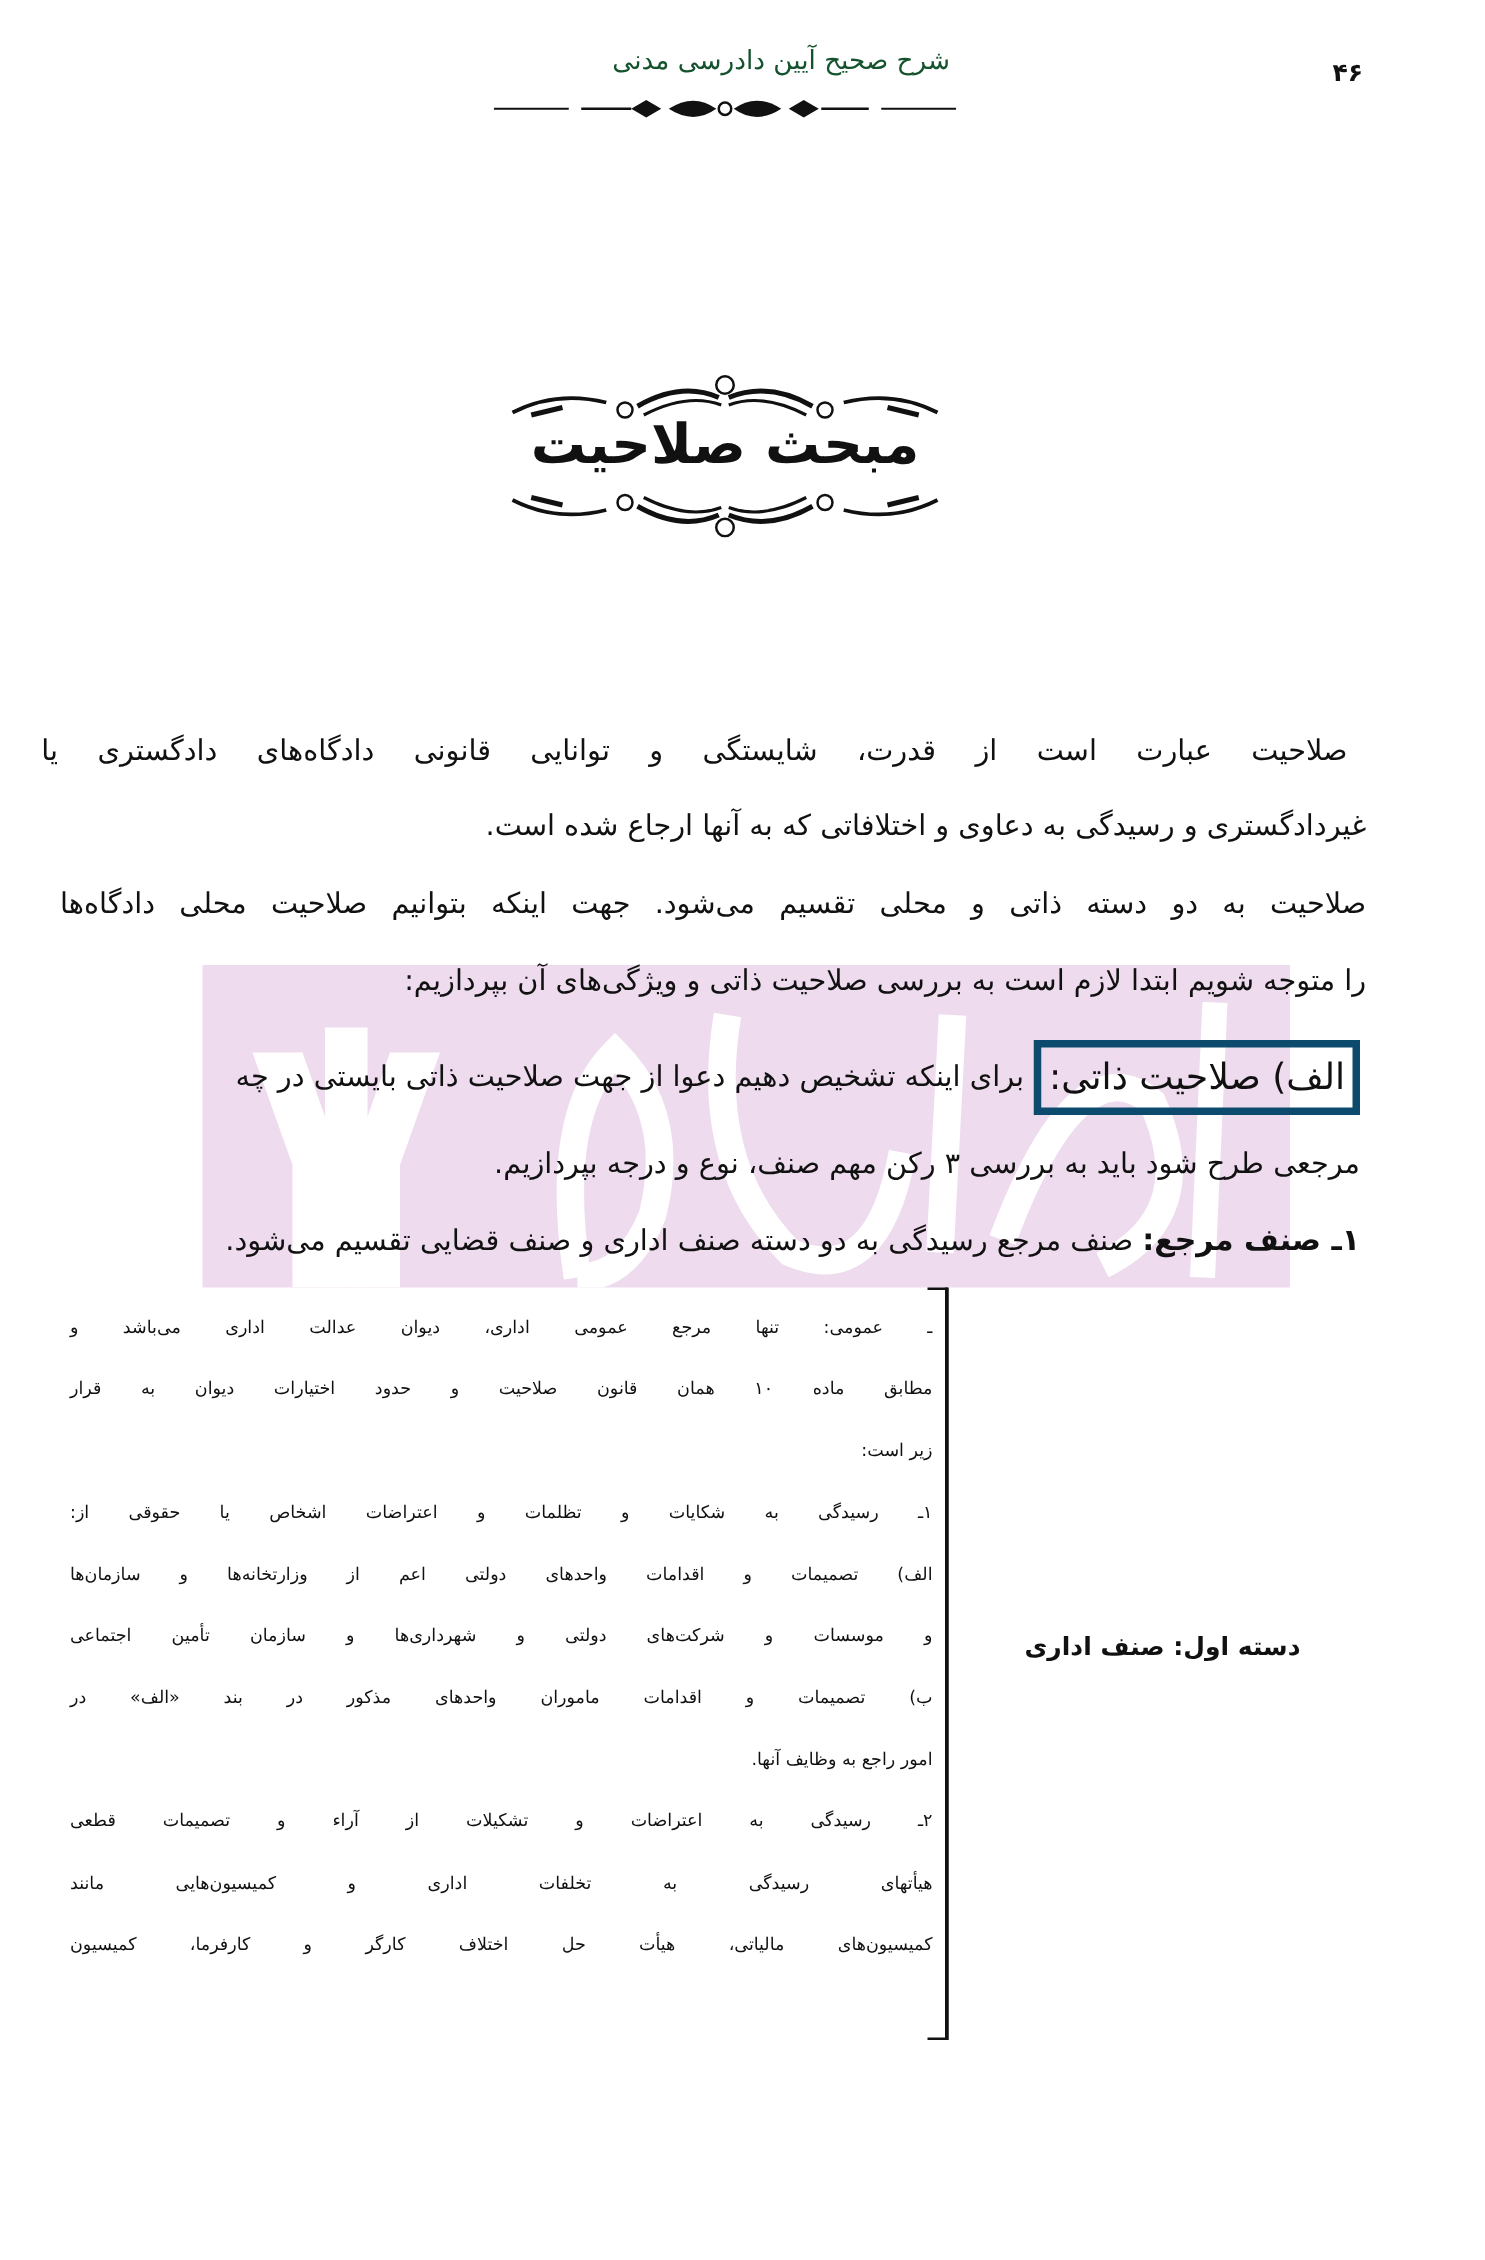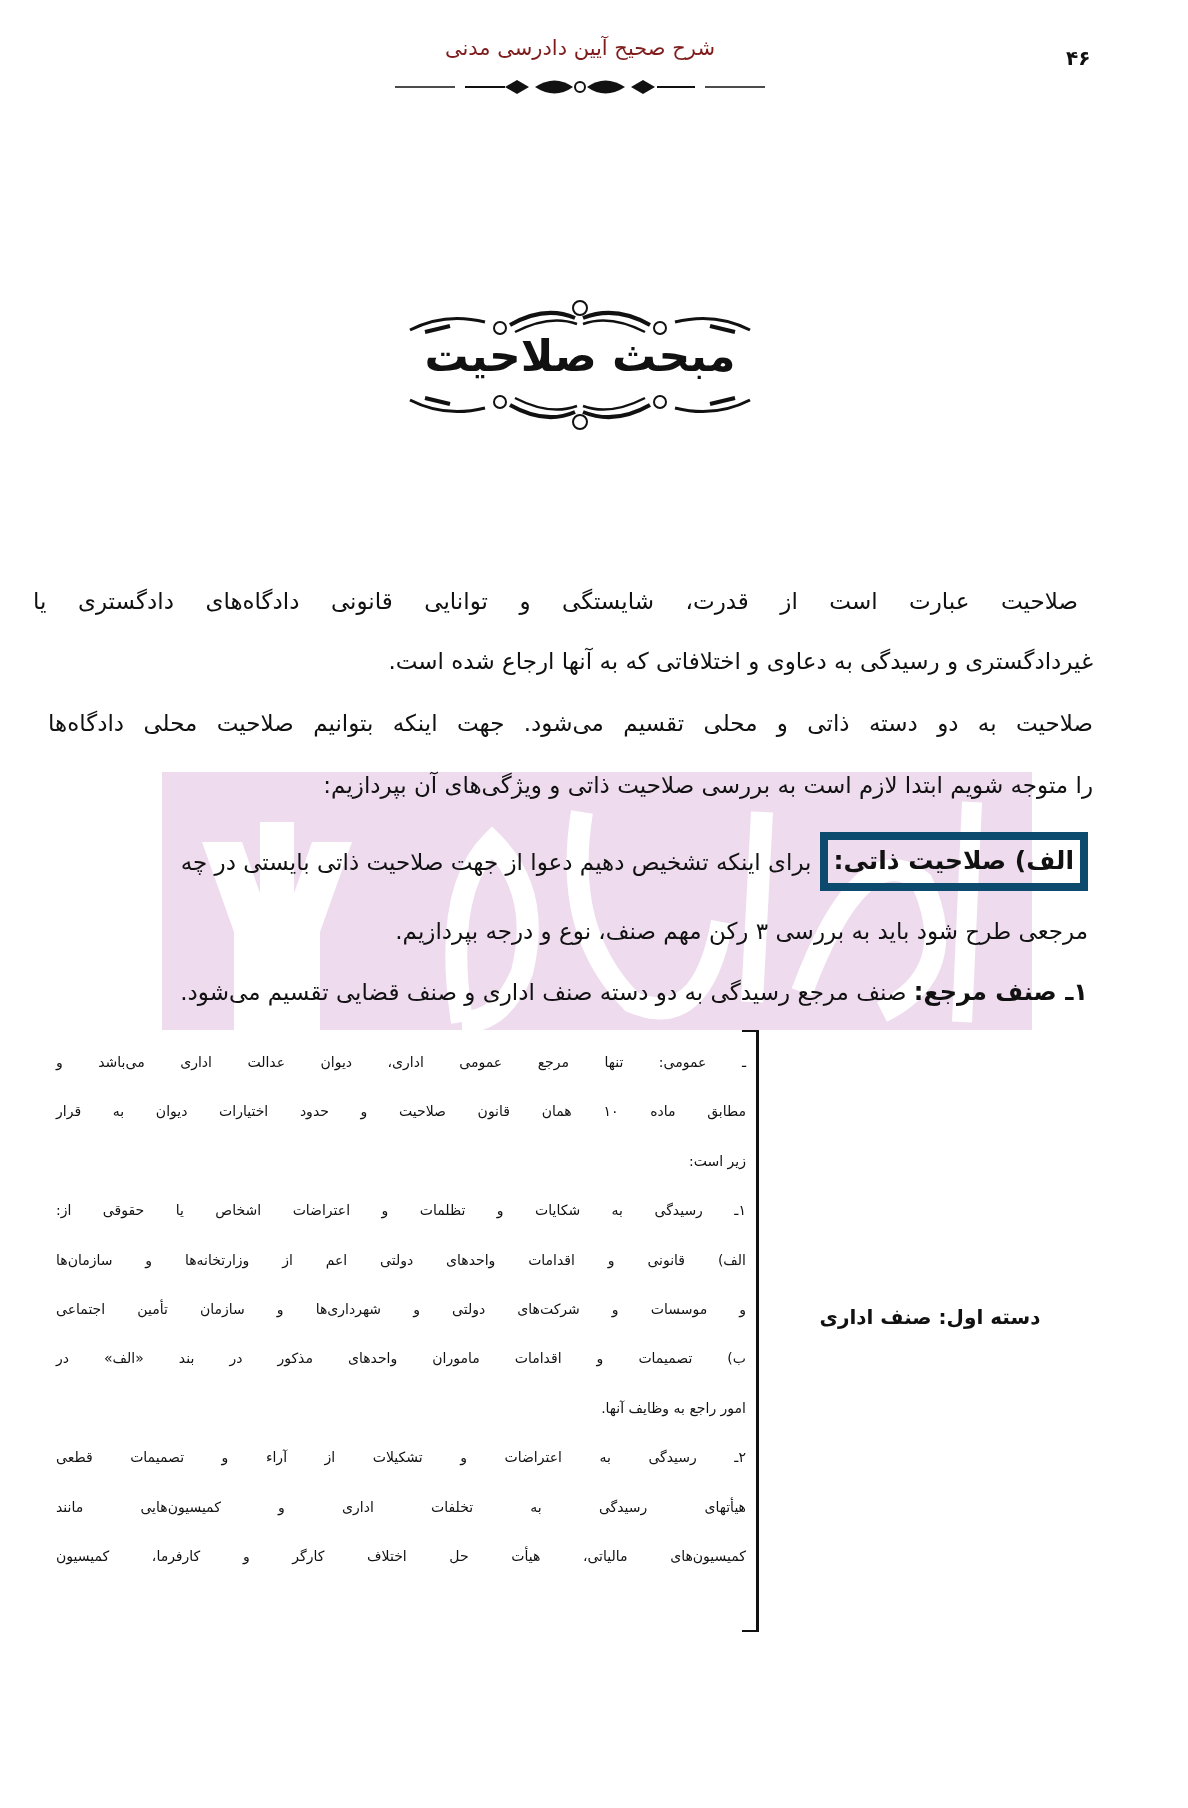--- a/index.html
+++ b/index.html
@@ -10,22 +10,22 @@
     position: relative;
     overflow: hidden;
     font-family: "DejaVu Sans", sans-serif;
     color: #111;
   }
   .page { position: absolute; inset: 0; }
 
   
   .running-head {
     position: absolute; top: 36px; left: 400px; width: 360px;
-    text-align: center; direction: rtl;
-    font-size: 21px; color: #7f1d1d;
+    direction: rtl;
+    font-size: 21px; color: #14532d;
   }
   .head-ornament {
     position: absolute; top: 76px; left: 395px; width: 370px; height: 22px;
   }
   .page-number {
     position: absolute; top: 46px; left: 1066px;
     font-size: 20px; font-weight: bold; direction: rtl;
   }
 
   
@@ -41,22 +41,22 @@
   
   .watermark {
     position: absolute; top: 772px; left: 162px; width: 870px; height: 258px;
     background: #eedcee;
     z-index: 0;
   }
   .watermark svg { position: absolute; inset: 0; }
   .line { position: absolute; direction: rtl; white-space: nowrap; font-size: 23px; z-index: 2; }
 
   .boxed-term {
-    display: inline-block; border: 8px solid #0c4a6e;
-    padding: 6px 6px 8px 6px; font-weight: bold; font-size: 25px;
+    display: inline-block; border: 6px solid #0c4a6e;
+    padding: 6px 6px 8px 6px; font-weight: normal; font-size: 29px;
   }
   .bold { font-weight: bold; font-size: 24px; margin-top: 23px; }
 
   
   .bracket {
     position: absolute; left: 756px; top: 1030px; width: 3px; height: 602px;
     background: #111; z-index: 2;
   }
   .bracket-tick-top { position: absolute; left: 742px; top: 1030px; width: 16px; height: 2px; background: #111; }
   .bracket-tick-bottom { position: absolute; left: 742px; top: 1630px; width: 16px; height: 2px; background: #111; }
@@ -154,21 +154,21 @@
   <div class="bracket-tick-top"></div>
   <div class="bracket-tick-bottom"></div>
 
   <div class="category-label">دسته اول: صنف اداری</div>
 
   <div class="cell-lines">
     <div class="cell-line">ـ عمومی: تنها مرجع عمومی اداری، دیوان عدالت اداری می‌باشد و</div>
     <div class="cell-line">مطابق ماده ۱۰ همان قانون صلاحیت و حدود اختیارات دیوان به قرار</div>
     <div class="cell-line last-short">زیر است:</div>
     <div class="cell-line">۱ـ رسیدگی به شکایات و تظلمات و اعتراضات اشخاص یا حقوقی از:</div>
-    <div class="cell-line">الف) قانونی و اقدامات واحدهای دولتی اعم از وزارتخانه‌ها و سازمان‌ها</div>
+    <div class="cell-line">الف) تصمیمات و اقدامات واحدهای دولتی اعم از وزارتخانه‌ها و سازمان‌ها</div>
     <div class="cell-line">و موسسات و شرکت‌های دولتی و شهرداری‌ها و سازمان تأمین اجتماعی</div>
     <div class="cell-line">ب) تصمیمات و اقدامات ماموران واحدهای مذکور در بند «الف» در</div>
     <div class="cell-line last-short">امور راجع به وظایف آنها.</div>
     <div class="cell-line">۲ـ رسیدگی به اعتراضات و تشکیلات از آراء و تصمیمات قطعی</div>
     <div class="cell-line">هیأتهای رسیدگی به تخلفات اداری و کمیسیون‌هایی مانند</div>
     <div class="cell-line">کمیسیون‌های مالیاتی، هیأت حل اختلاف کارگر و کارفرما، کمیسیون</div>
   </div>
 
 </div>
 

